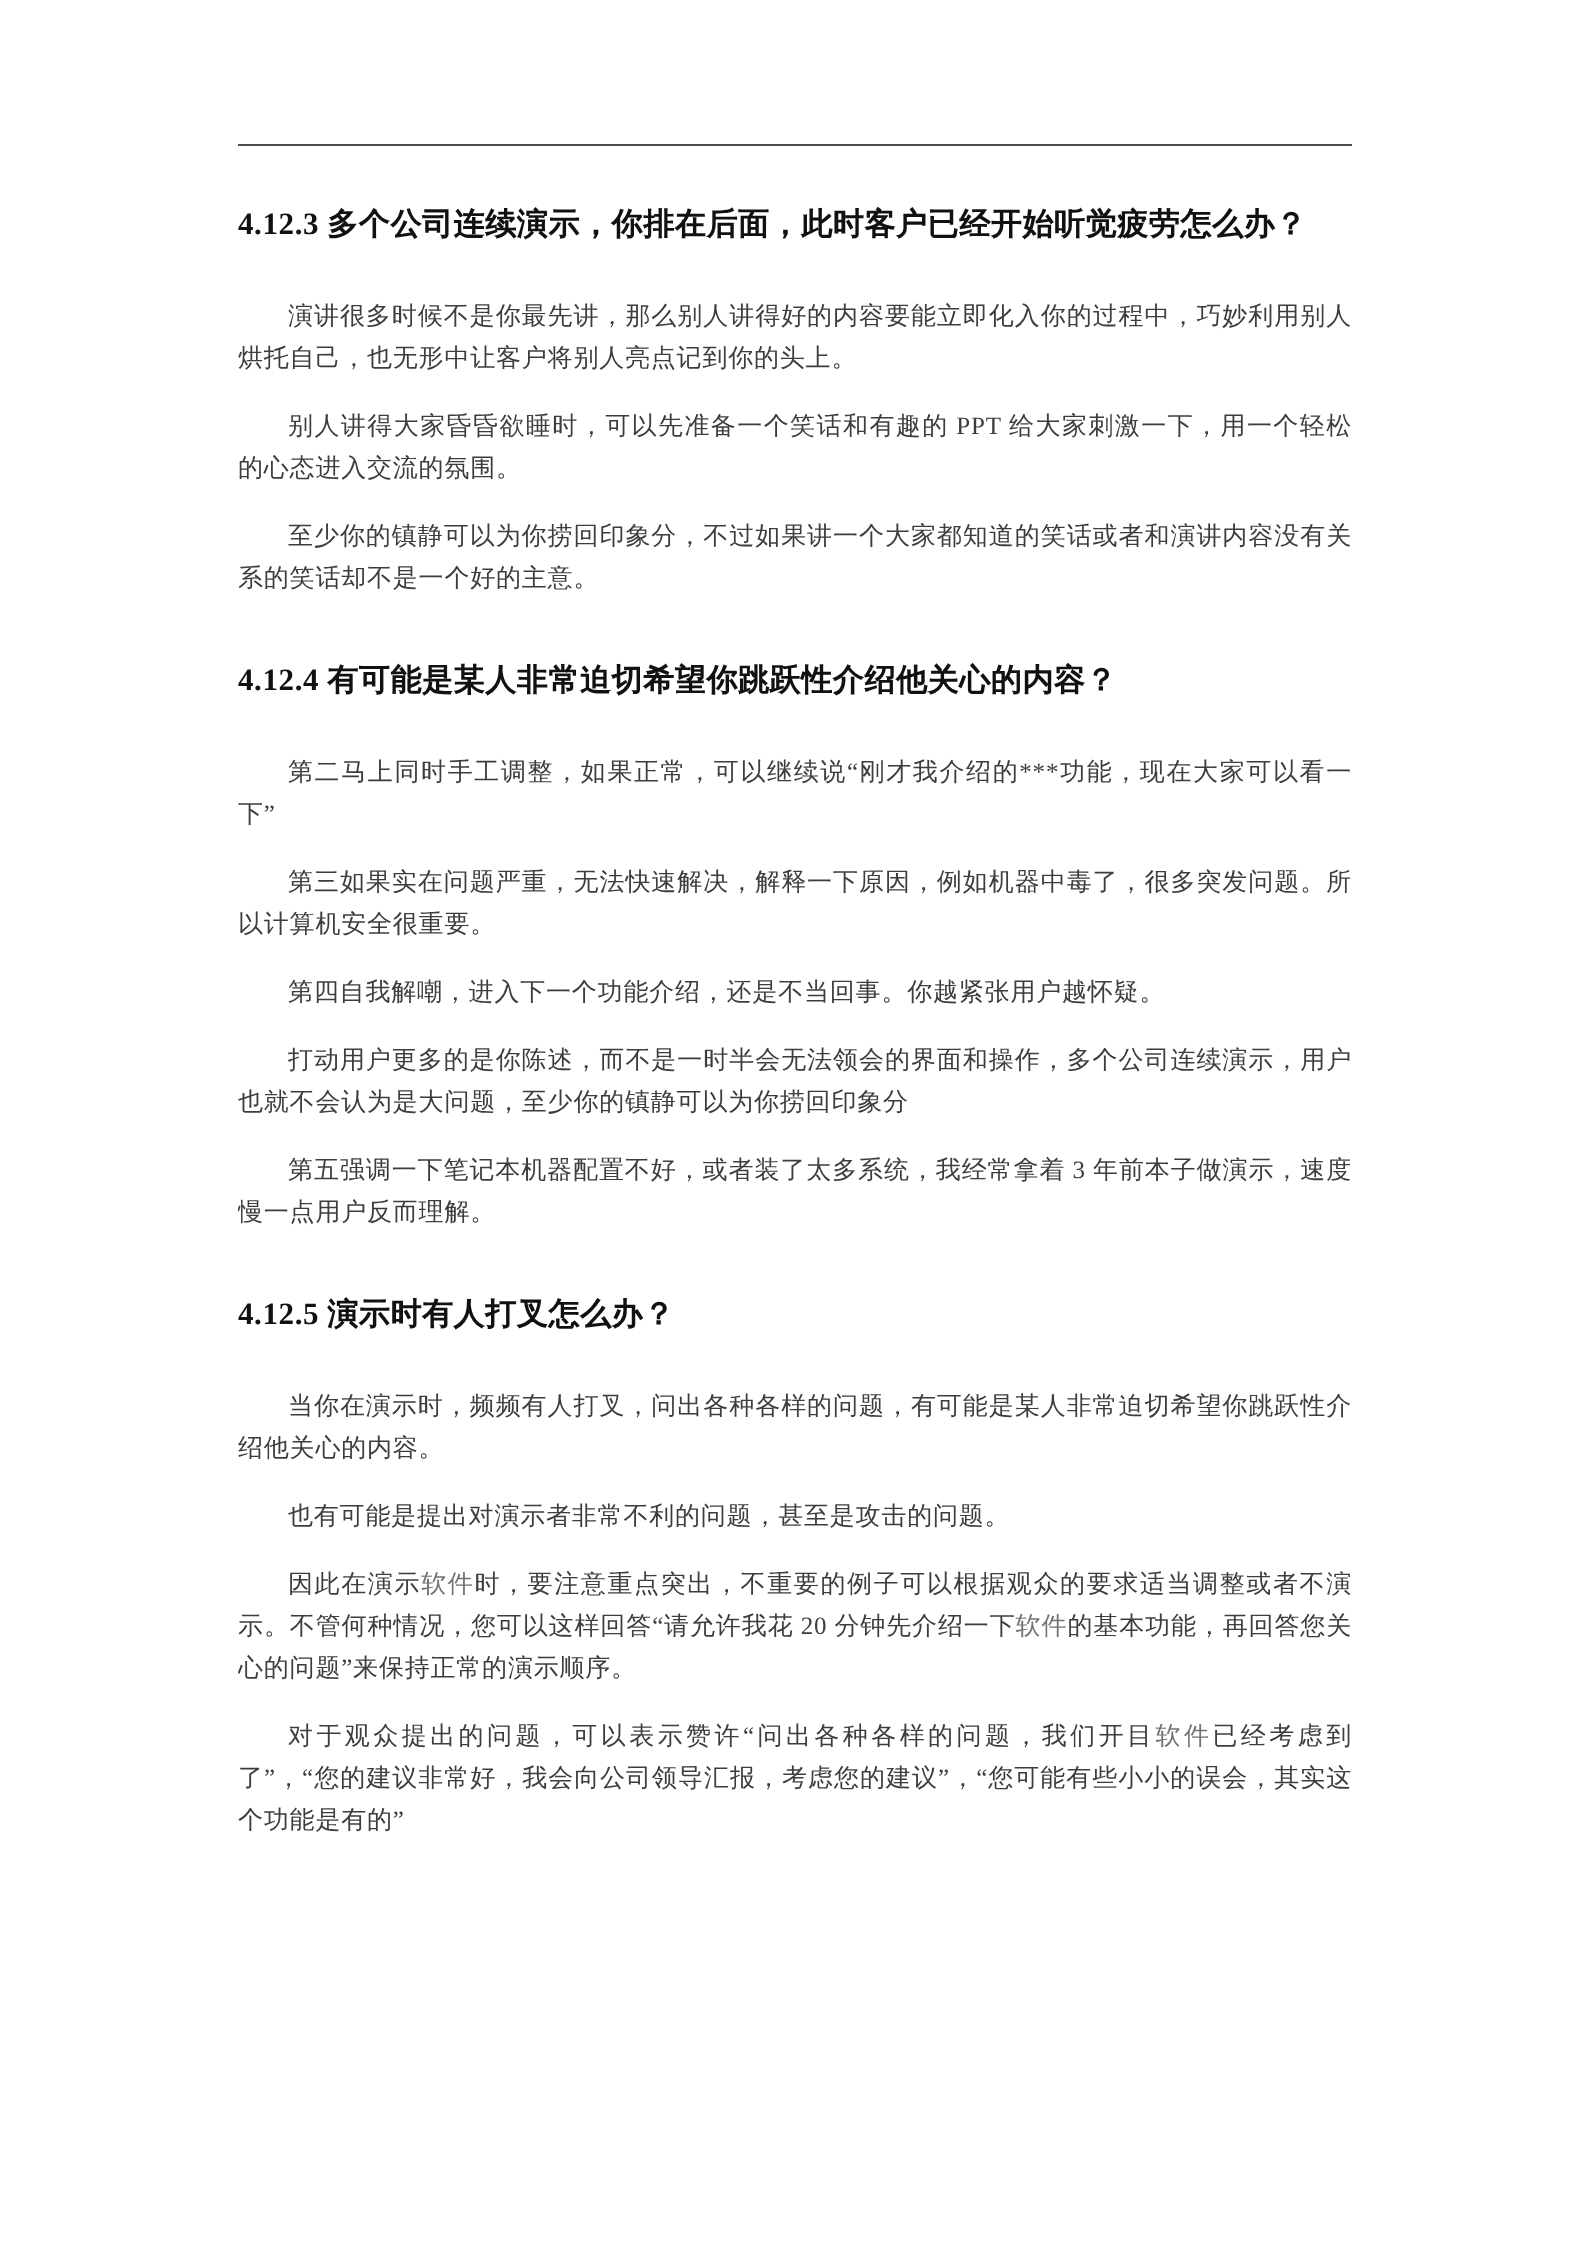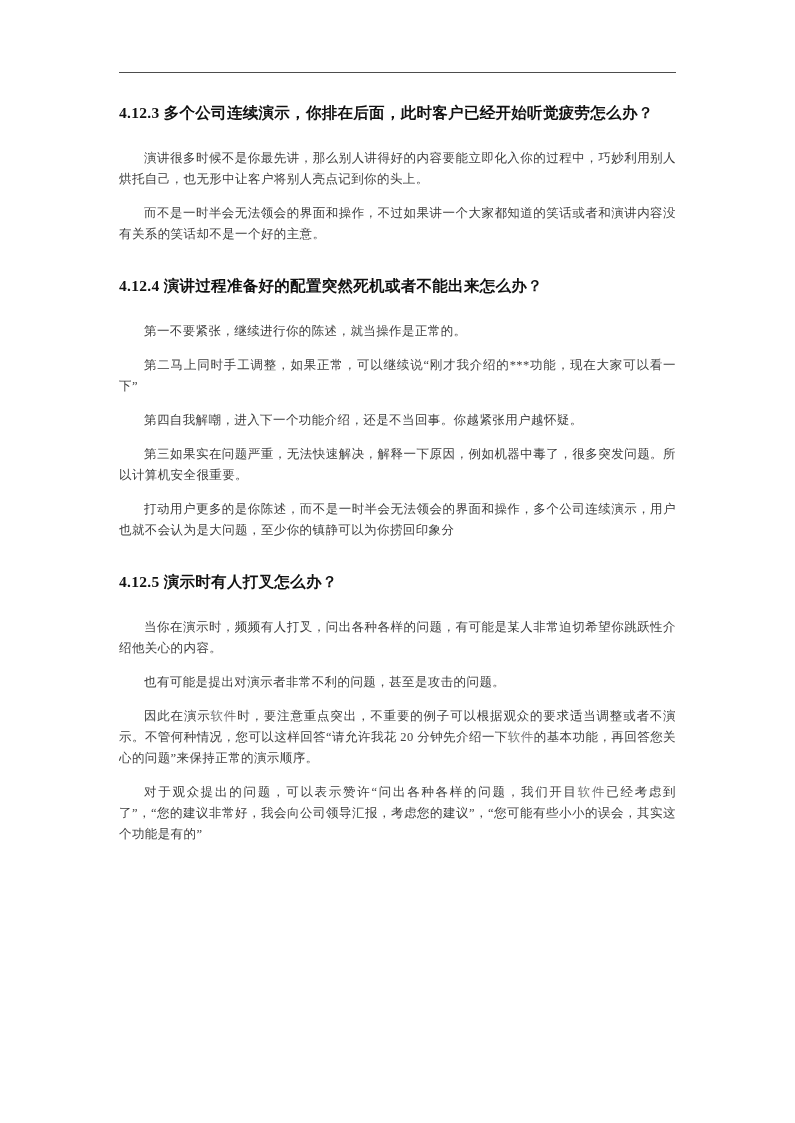--- a/index.html
+++ b/index.html
@@ -53,26 +53,27 @@
   }
 </style>
 </head>
 <body>
 
 <div class="page">
   <div class="header-rule"></div>
   <div class="content">
       <h2 class="heading">4.12.3 多个公司连续演示，你排在后面，此时客户已经开始听觉疲劳怎么办？</h2>
       <p class="para"><span>演讲很多时候不是你最先讲，那么别人讲得好的内容要能立即化入你的过程中，巧妙利用别人烘托自己，也无形中让客户将别人亮点记到你的头上。</span></p>
-      <p class="para"><span>而不是一时半会无法领会的界面和操作，不过如果讲一个大家都知道的笑话或者和演讲内容没有关系的笑话却不是一个好的主意。</span></p>
-      <h2 class="heading">4.12.4 演讲过程准备好的配置突然死机或者不能出来怎么办？</h2>
-      <p class="para"><span>第一不要紧张，继续进行你的陈述，就当操作是正常的。</span></p>
+      <p class="para"><span>别人讲得大家昏昏欲睡时，可以先准备一个笑话和有趣的 PPT 给大家刺激一下，用一个轻松的心态进入交流的氛围。</span></p>
+      <p class="para"><span>至少你的镇静可以为你捞回印象分，不过如果讲一个大家都知道的笑话或者和演讲内容没有关系的笑话却不是一个好的主意。</span></p>
+      <h2 class="heading">4.12.4 有可能是某人非常迫切希望你跳跃性介绍他关心的内容？</h2>
       <p class="para"><span>第二马上同时手工调整，如果正常，可以继续说“刚才我介绍的***功能，现在大家可以看一下”</span></p>
+      <p class="para"><span>第三如果实在问题严重，无法快速解决，解释一下原因，例如机器中毒了，很多突发问题。所以计算机安全很重要。</span></p>
       <p class="para"><span>第四自我解嘲，进入下一个功能介绍，还是不当回事。你越紧张用户越怀疑。</span></p>
-      <p class="para"><span>第三如果实在问题严重，无法快速解决，解释一下原因，例如机器中毒了，很多突发问题。所以计算机安全很重要。</span></p>
       <p class="para"><span>打动用户更多的是你陈述，而不是一时半会无法领会的界面和操作，多个公司连续演示，用户也就不会认为是大问题，至少你的镇静可以为你捞回印象分</span></p>
+      <p class="para"><span>第五强调一下笔记本机器配置不好，或者装了太多系统，我经常拿着 3 年前本子做演示，速度慢一点用户反而理解。</span></p>
       <h2 class="heading">4.12.5 演示时有人打叉怎么办？</h2>
       <p class="para"><span>当你在演示时，频频有人打叉，问出各种各样的问题，有可能是某人非常迫切希望你跳跃性介绍他关心的内容。</span></p>
       <p class="para"><span>也有可能是提出对演示者非常不利的问题，甚至是攻击的问题。</span></p>
       <p class="para"><span>因此在演示</span><span class="link">软件</span><span>时，要注意重点突出，不重要的例子可以根据观众的要求适当调整或者不演示。不管何种情况，您可以这样回答“请允许我花 20 分钟先介绍一下</span><span class="link">软件</span><span>的基本功能，再回答您关心的问题”来保持正常的演示顺序。</span></p>
       <p class="para"><span>对于观众提出的问题，可以表示赞许“问出各种各样的问题，我们开目</span><span class="link">软件</span><span>已经考虑到了”，“您的建议非常好，我会向公司领导汇报，考虑您的建议”，“您可能有些小小的误会，其实这个功能是有的”</span></p>
     </div>
 </div>
 
 </body></html>

